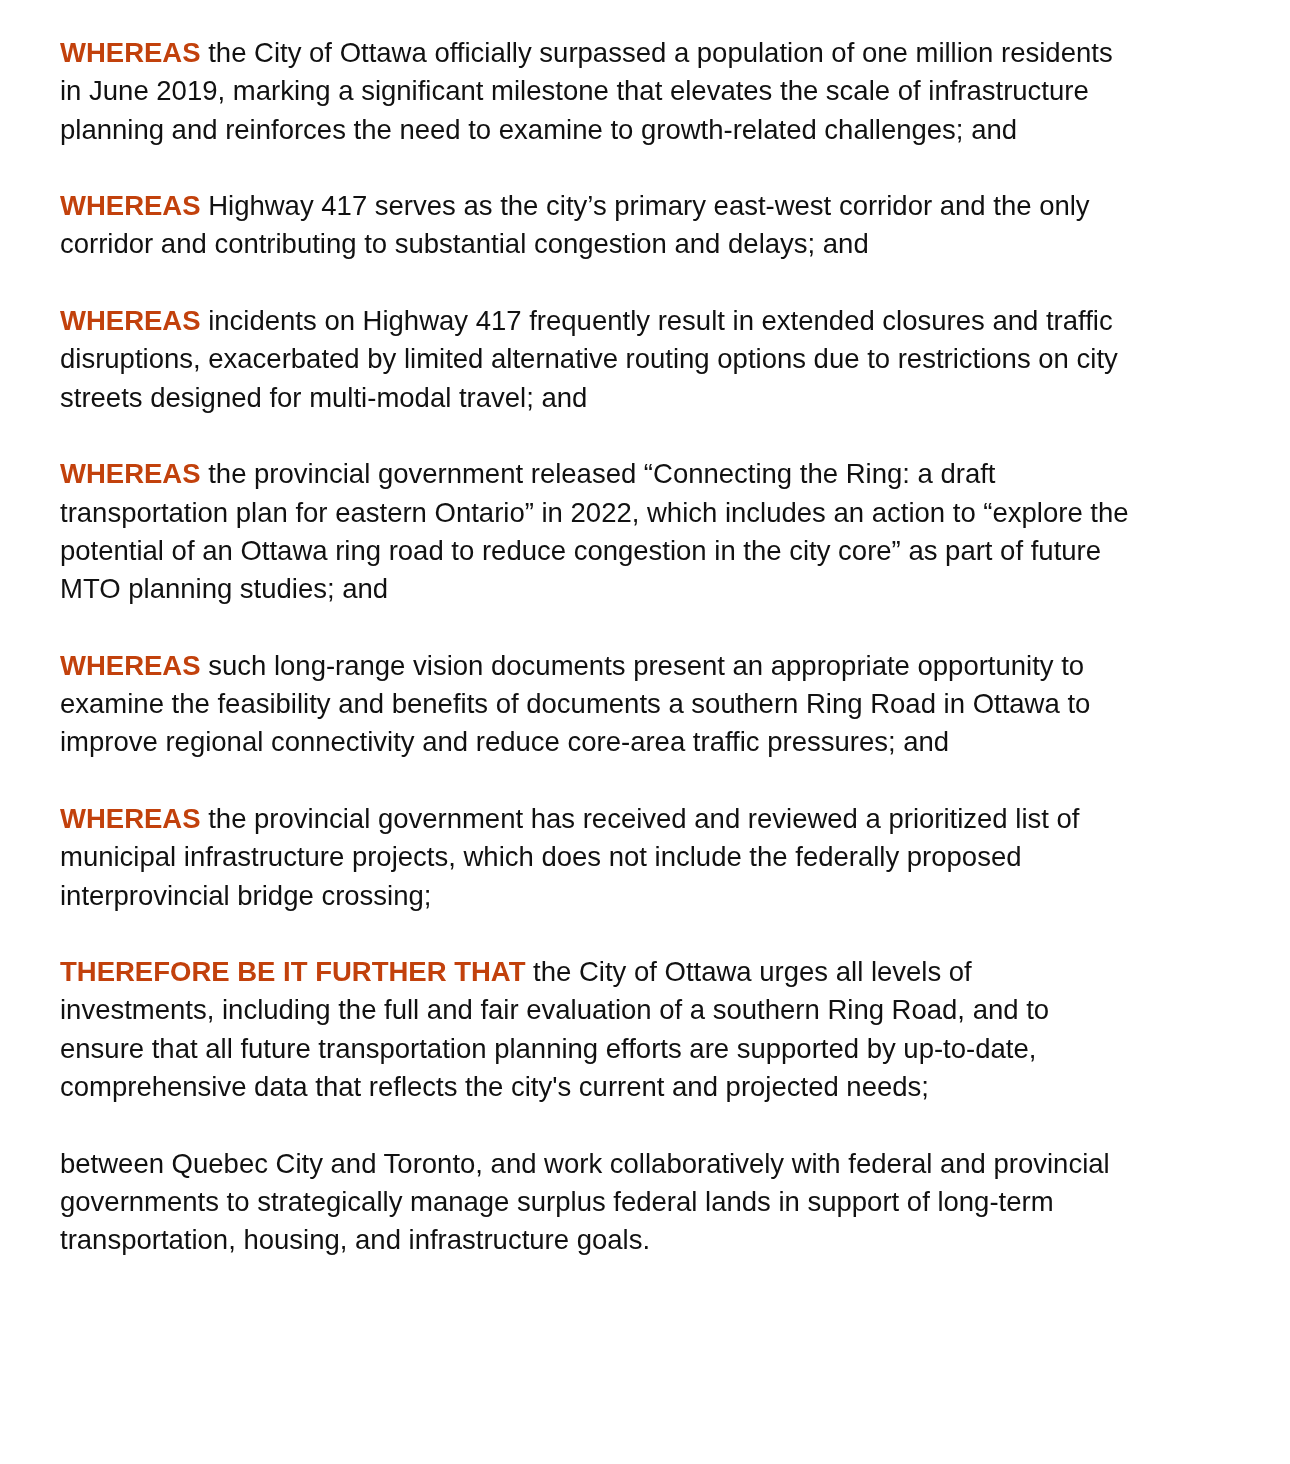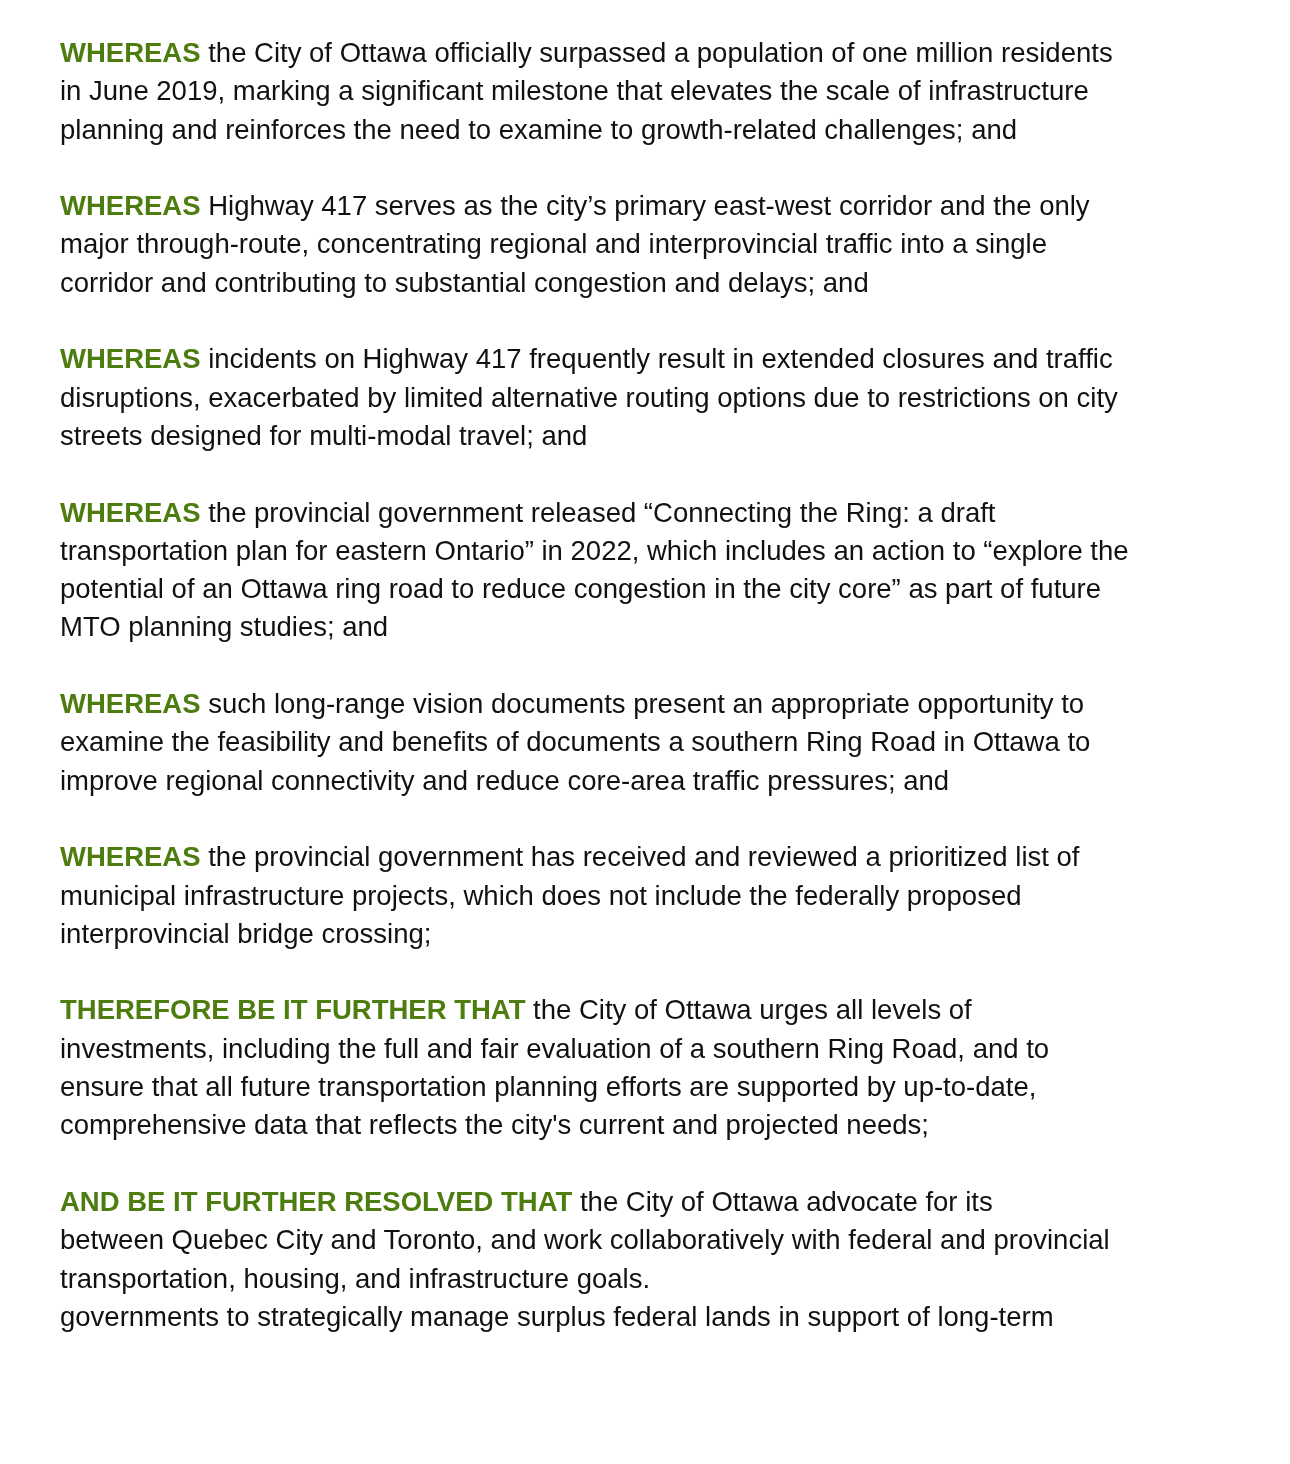--- a/index.html
+++ b/index.html
@@ -21,41 +21,40 @@
       font-family: "Liberation Sans", sans-serif;
       font-size: 27.5px;
       line-height: 38.3px;
       color: #111111;
     }
     .para {
       margin: 0 0 38.3px 0;
     }
     .para .lead {
       font-weight: bold;
-      color: #4d7c0f;
+      color: #c2410c;
     }
     .para .line {
       display: block;
       white-space: nowrap;
     }
   </style>
 </head>
 <body>
 
 <div class="doc">
 
   <p class="para">
     <span class="line"><span class="lead">WHEREAS</span><span> the City of Ottawa officially surpassed a population of one million residents</span></span>
     <span class="line">in June 2019, marking a significant milestone that elevates the scale of infrastructure</span>
     <span class="line">planning and reinforces the need to examine to growth-related challenges; and</span>
   </p>
 
   <p class="para">
     <span class="line"><span class="lead">WHEREAS</span><span> Highway 417 serves as the city’s primary east-west corridor and the only</span></span>
-    <span class="line">major through-route, concentrating regional and interprovincial traffic into a single</span>
     <span class="line">corridor and contributing to substantial congestion and delays; and</span>
   </p>
 
   <p class="para">
     <span class="line"><span class="lead">WHEREAS</span><span> incidents on Highway 417 frequently result in extended closures and traffic</span></span>
     <span class="line">disruptions, exacerbated by limited alternative routing options due to restrictions on city</span>
     <span class="line">streets designed for multi-modal travel; and</span>
   </p>
 
   <p class="para">
@@ -78,19 +77,18 @@
   </p>
 
   <p class="para">
     <span class="line"><span class="lead">THEREFORE BE IT FURTHER THAT</span><span> the City of Ottawa urges all levels of</span></span>
     <span class="line">investments, including the full and fair evaluation of a southern Ring Road, and to</span>
     <span class="line">ensure that all future transportation planning efforts are supported by up-to-date,</span>
     <span class="line">comprehensive data that reflects the city's current and projected needs;</span>
   </p>
 
   <p class="para">
-    <span class="line"><span class="lead">AND BE IT FURTHER RESOLVED THAT</span><span> the City of Ottawa advocate for its</span></span>
     <span class="line">between Quebec City and Toronto, and work collaboratively with federal and provincial</span>
+    <span class="line">governments to strategically manage surplus federal lands in support of long-term</span>
     <span class="line">transportation, housing, and infrastructure goals.</span>
-    <span class="line">governments to strategically manage surplus federal lands in support of long-term</span>
   </p>
 
 </div>
 
 </body></html>

